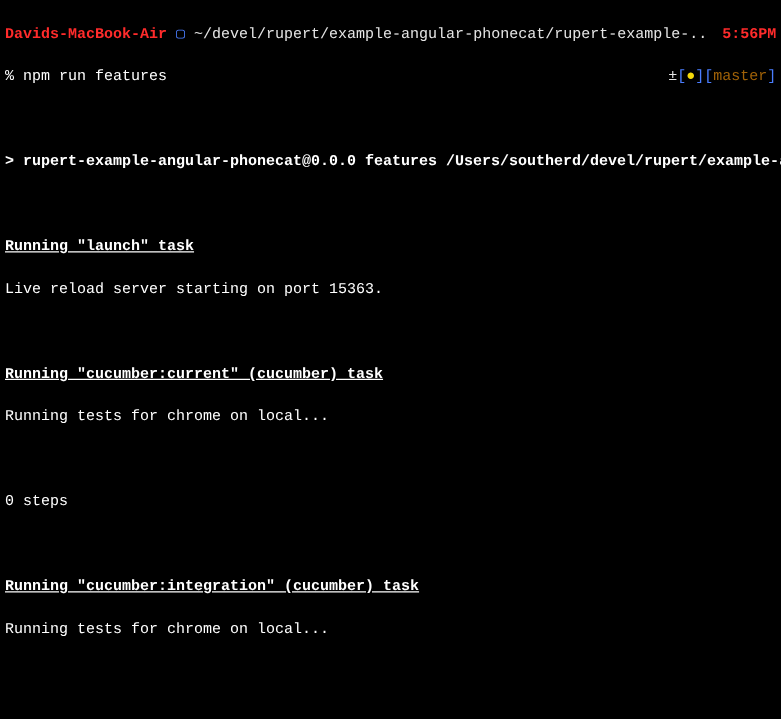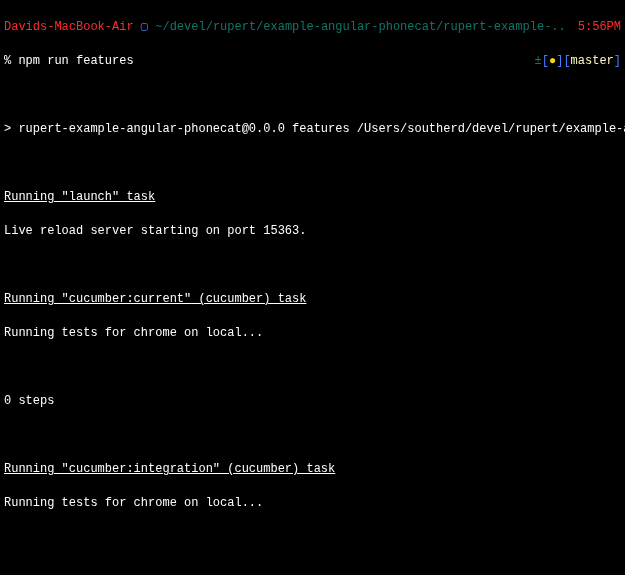--- a/index.html
+++ b/index.html
@@ -13,25 +13,25 @@
   .terminal {
     font-family: Menlo, Monaco, "Courier New", monospace;
     font-size: 12px;
     line-height: 17px;
     color: #fff;
     padding: 2px 4px;
     white-space: pre;
   }
   .red  { color: #ff2b2b; }
   .blue { color: #4a7dff; }
-  .cyan { color: #0f766e; text-align: right; }
-  .green{ color: #fef9c3; }
+  .cyan { color: #e5e5e5; text-align: right; }
+  .green{ color: #a16207; }
   .yellow{ color: #f5d90a; }
   .white{ color: #fff; }
-  .bold { font-weight: normal; }
+  .bold { font-weight: bold; }
   .ul   { text-decoration: underline; }
   .row  { display: flex; justify-content: space-between; }
   .row .left, .row .right { white-space: pre; }
 </style>
 </head>
 <body>
 
 <div class="terminal">
 <div class="row">
   <span class="left"><span class="red bold">Davids-MacBook-Air</span><span> </span><span class="blue">▢</span><span> </span><span class="cyan">~/devel/rupert/example-angular-phonecat/rupert-example-..</span></span>

